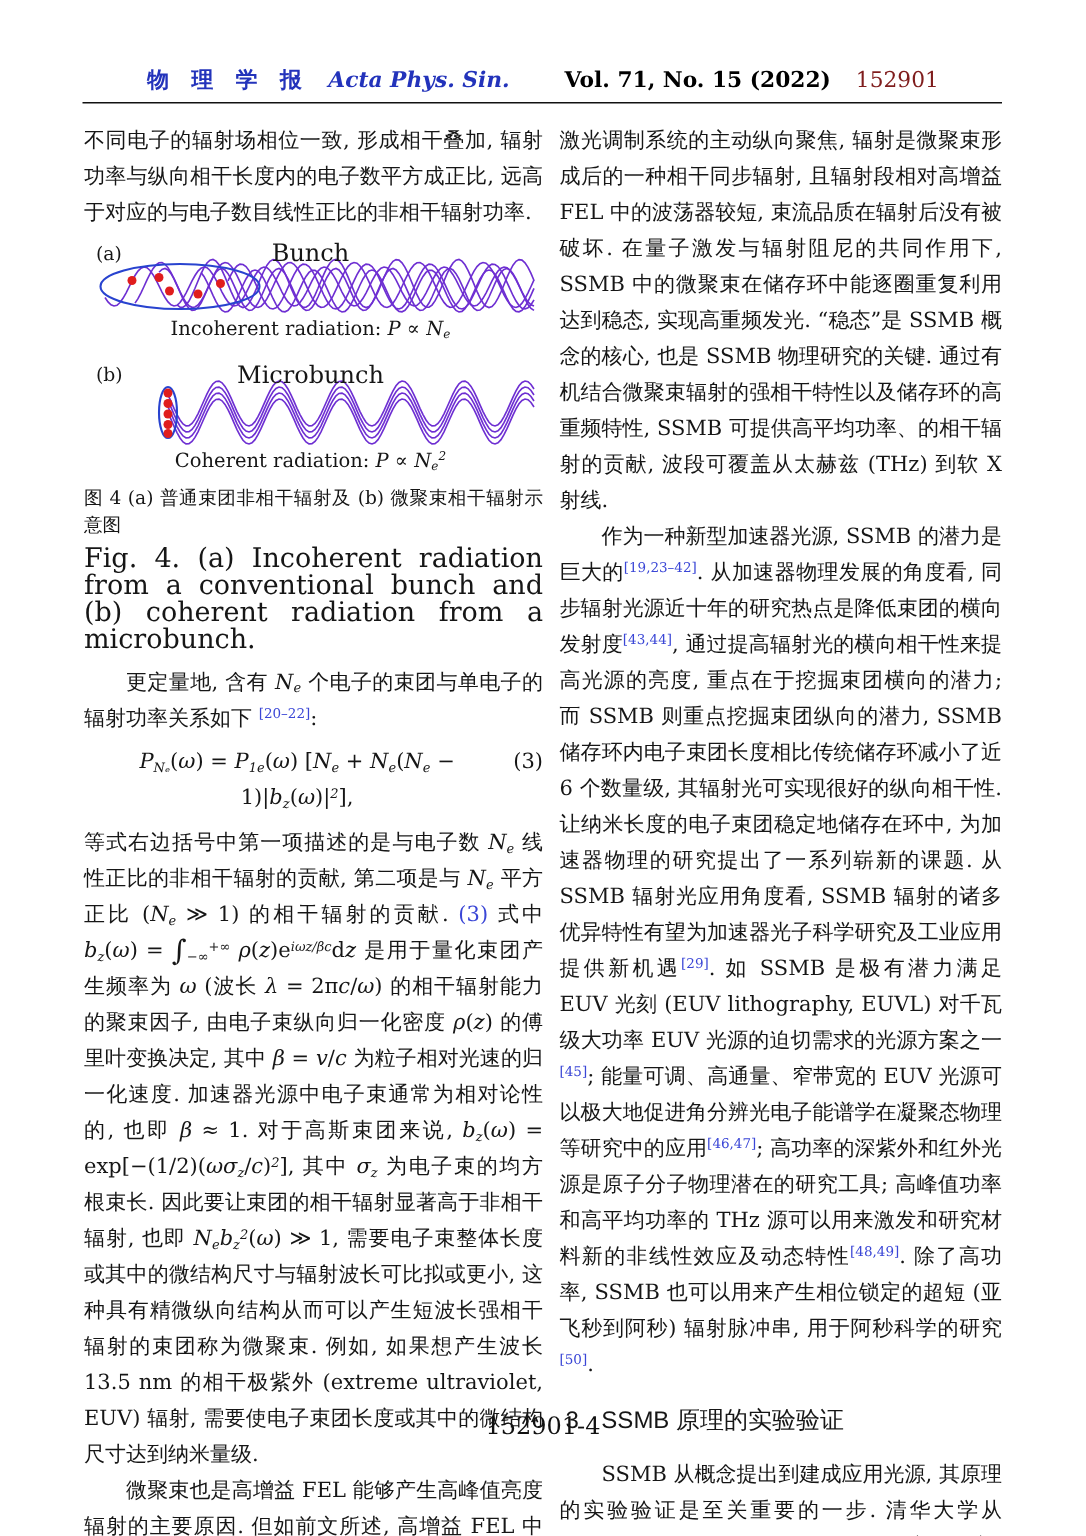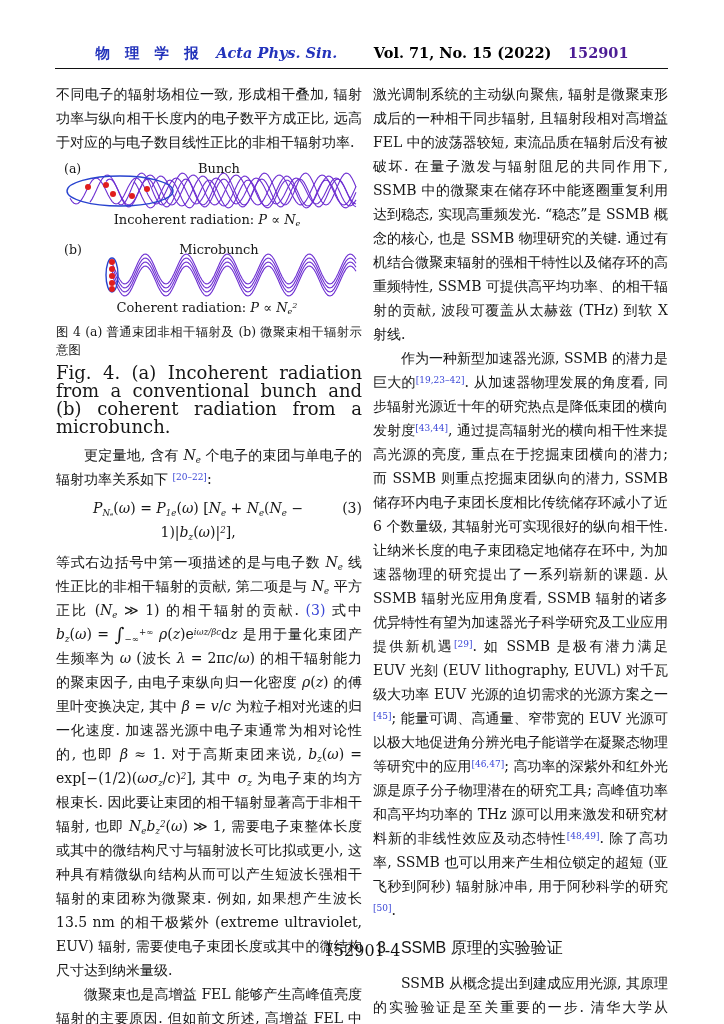--- a/index.html
+++ b/index.html
@@ -3,21 +3,21 @@
 <meta charset="utf-8">
 <style>
   *{margin:0;padding:0;box-sizing:border-box;}
   html,body{background:#ffffff;}
   .page{position:relative;width:724px;height:1024px;background:#ffffff;overflow:hidden;
         color:#161616;font-family:"DejaVu Serif","Liberation Serif",serif;}
   .header{position:absolute;top:44px;left:0;width:100%;text-align:center;font-size:14.5px;white-space:nowrap;}
   .jcn{color:var(--jblue);letter-spacing:5px;font-weight:bold;margin-right:8px;text-align:right;}
   .jen{color:var(--jblue);font-style:italic;font-weight:bold;margin-right:32px;}
   .vol{font-weight:bold;color:#000;margin-right:12px;}
-  .artno{font-weight:bold;color:#4c1d95;}
+  .artno{font-weight:normal;color:#7f1d1d;}
   .rule{position:absolute;top:68px;left:55px;width:613px;border-top:1.6px solid #111;}
   .col{position:absolute;top:82px;font-size:14px;line-height:24px;text-align:justify;text-justify:inter-ideograph;}
   #col-left{left:56px;width:306px;}
   #col-right{left:373px;width:295px;}
   .para{margin:0;}
   .indent{text-indent:2em;}
   .mi{font-style:italic;font-family:"DejaVu Serif","Liberation Serif",serif;}
   .bold{font-weight:normal;}
   sub,sup{font-size:0.62em;line-height:0;}
   sub{vertical-align:-0.3em;}
@@ -28,21 +28,21 @@
   .equation{display:flex;align-items:baseline;margin:5px 0 6px 0;font-size:14px;}
   .eq-body{flex:1;text-align:center;}
   .eq-num{margin-left:2px;}
   .cap-cn{font-size:12.4px;line-height:18px;margin-top:7px;}
   .cap-en{font-size:18px;line-height:18px;margin-top:5px;margin-bottom:7px;}
   .sec-heading{font-family:"Liberation Sans","DejaVu Sans",sans-serif;font-size:16px;margin:14px 0 11px 4px;text-align:left;}
   .sec-num{margin-right:15px;}
   .figure{position:relative;width:302px;height:158px;margin:4px 0 0 0;}
   .figure svg{position:absolute;left:0;top:0;}
   .fig-label{position:absolute;left:8px;font-size:12.5px;}
-  .fig-title{position:absolute;left:12px;width:100%;text-align:center;font-size:13px;}
+  .fig-title{position:absolute;left:0;width:100%;text-align:center;font-size:16px;}
   .fig-cap{position:absolute;left:0;width:100%;text-align:center;font-size:13px;}
   #fig-a-label{top:-1px;}  #fig-a-title{top:-1px;}  #fig-a-cap{top:50px;}
   #fig-b-label{top:80px;}  #fig-b-title{top:80px;}  #fig-b-cap{top:138px;}
   .footer{position:absolute;top:941px;left:0;width:100%;text-align:center;font-size:16px;color:#111;}
 </style>
 </head>
 <body>
 
 <div class="page">
 

